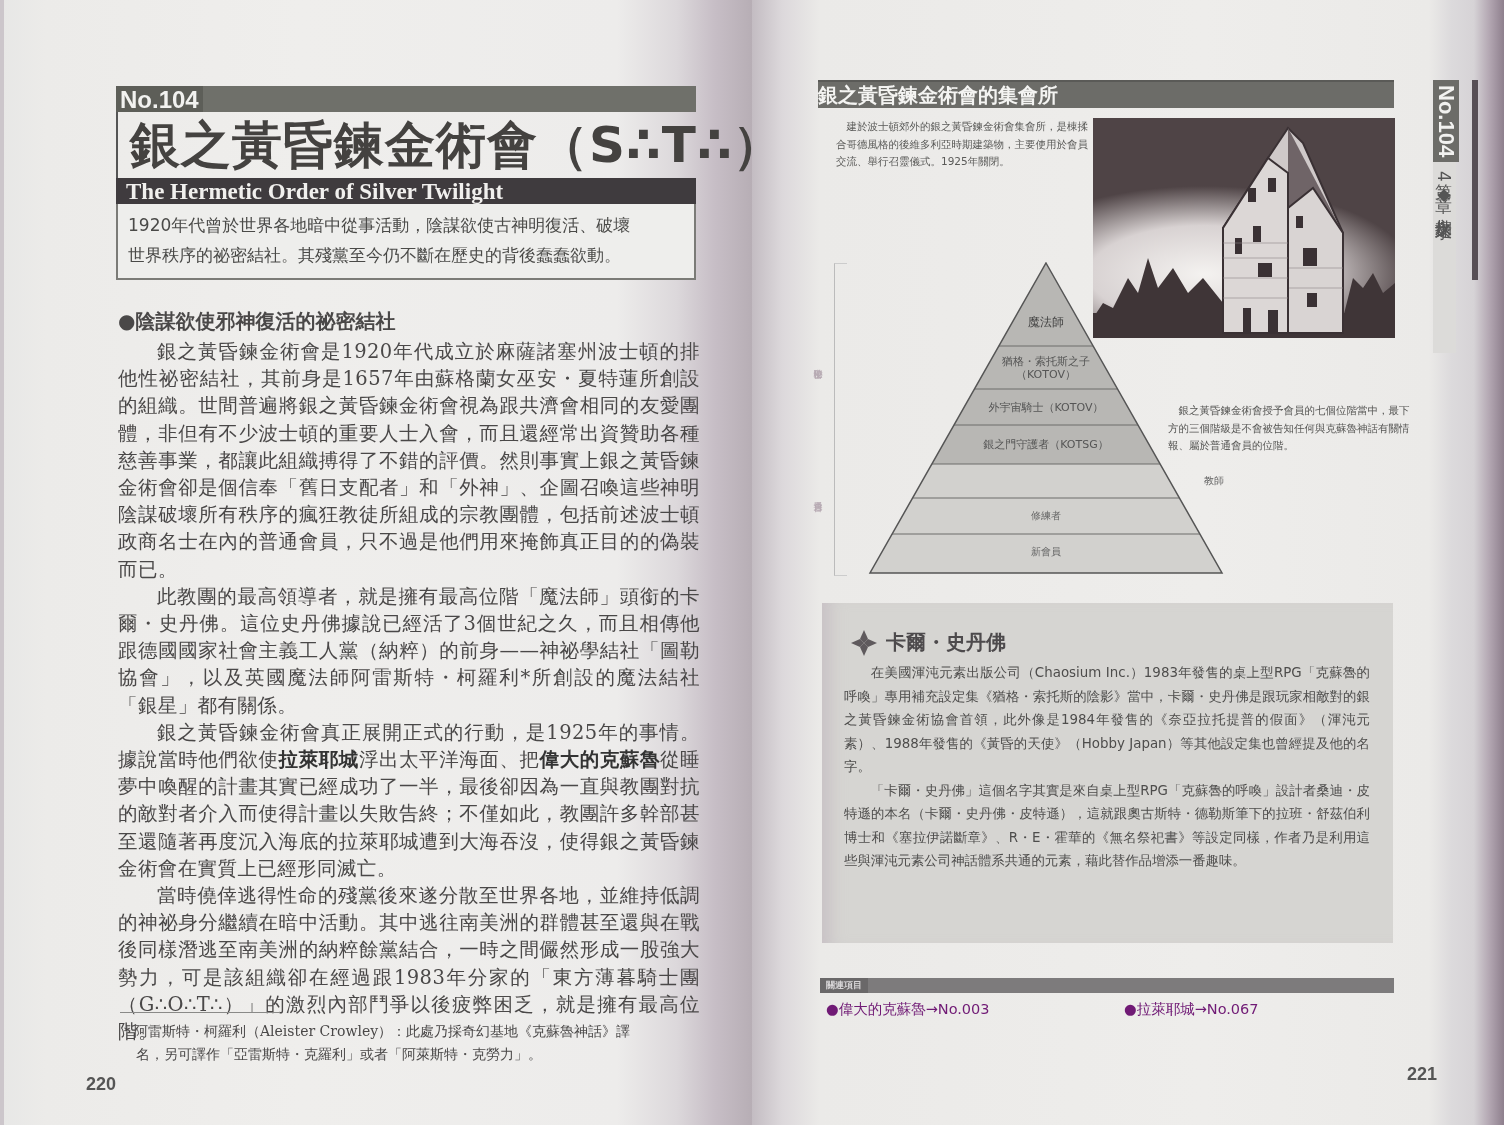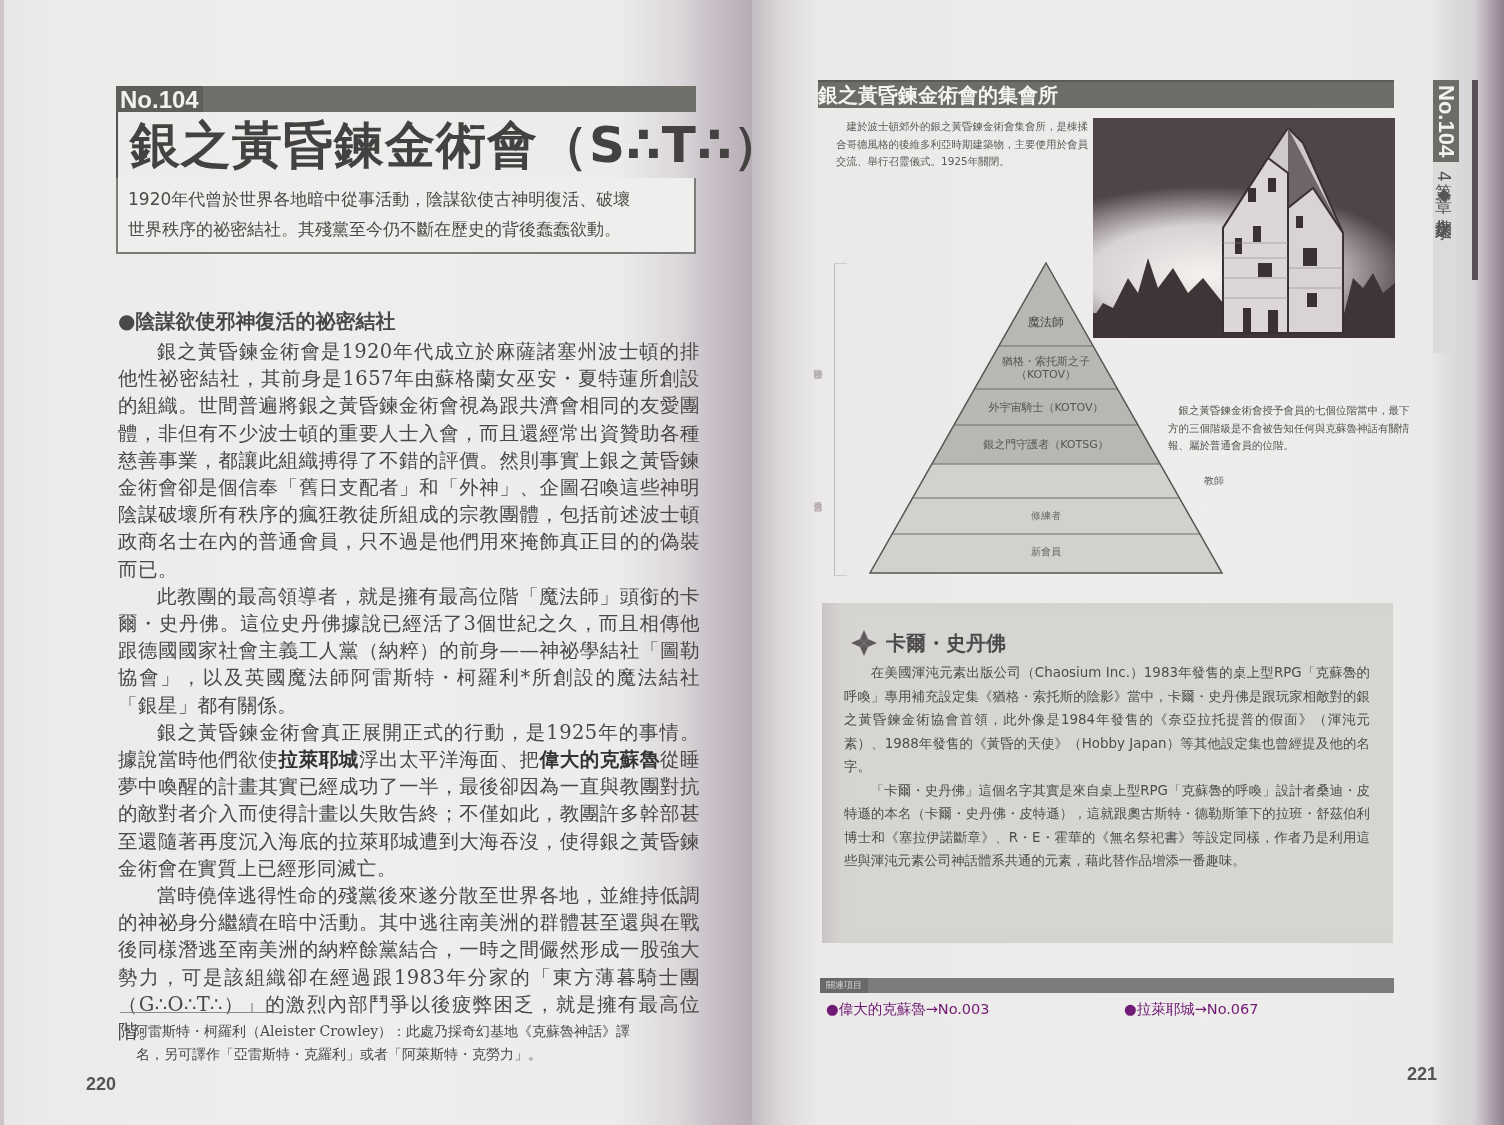--- a/index.html
+++ b/index.html
@@ -95,34 +95,34 @@
     position: absolute; left: 1168px; top: 402px; width: 250px;
     font-size: 10.5px; line-height: 17.5px; color: #555553; text-indent: 1em;
   }
   .info-box {
     position: absolute; left: 822px; top: 603px; width: 571px; height: 340px;
     background: #d6d5d2;
     box-shadow: inset 18px 0 16px -10px rgba(190,180,188,0.6);
   }
   .info-title {
     position: absolute; left: 28px; top: 26px; font-size: 20px; font-weight: bold; color: #4d4a4c;
-    display: flex; align-items: center; gap: 8px;
+    display: flex; gap: 8px;
   }
   .info-body {
     position: absolute; left: 22px; top: 58px; width: 526px;
     font-size: 13.4px; line-height: 23.5px; color: #4e4d4c; text-align: justify;
   }
   .info-body p { margin: 0; text-indent: 2em; }
   .related-bar {
     position: absolute; left: 820px; top: 978px; width: 574px; height: 15px;
     background: #7d7b7c;
   }
   .related-label {
     position: absolute; left: 0; top: 0; height: 15px; padding: 0 6px;
-    background: #6a6869; color: #d8d6d8; font-size: 9px; line-height: 15px; font-weight: normal;
+    background: #6a6869; color: #d8d6d8; font-size: 9px; line-height: 15px; font-weight: bold;
   }
   .related-item {
     position: absolute; top: 1000px; font-size: 14.5px; color: #701a75; white-space: nowrap;
   }
   .page-num-right {
     position: absolute; left: 1407px; top: 1064px;
     font-family: "Liberation Sans", sans-serif; font-weight: bold; font-size: 18px; color: #555;
   }
   .side-tab {
     position: absolute; left: 1433px; top: 80px; width: 38px;
@@ -143,20 +143,21 @@
 </style>
 </head>
 <body>
 
 <div class="page page-left">
   <div class="title-block">
     <div class="no-bar">
       <span class="no-label">No.104</span>
     </div>
     <div class="main-title">銀之黃昏鍊金術會（S∴T∴）</div>
+    <div class="en-bar">The Hermetic Order of Silver Twilight</div>
     <div class="summary-box">
       <div>1920年代曾於世界各地暗中從事活動，陰謀欲使古神明復活、破壞</div>
       <div>世界秩序的祕密結社。其殘黨至今仍不斷在歷史的背後蠢蠢欲動。</div>
     </div>
   </div>
 
   <div class="section-head">●陰謀欲使邪神復活的祕密結社</div>
 
   <div class="body-text">
     <p>銀之黃昏鍊金術會是1920年代成立於麻薩諸塞州波士頓的排他性祕密結社，其前身是1657年由蘇格蘭女巫安・夏特蓮所創設的組織。世間普遍將銀之黃昏鍊金術會視為跟共濟會相同的友愛團體，非但有不少波士頓的重要人士入會，而且還經常出資贊助各種慈善事業，都讓此組織搏得了不錯的評價。然則事實上銀之黃昏鍊金術會卻是個信奉「舊日支配者」和「外神」、企圖召喚這些神明陰謀破壞所有秩序的瘋狂教徒所組成的宗教團體，包括前述波士頓政商名士在內的普通會員，只不過是他們用來掩飾真正目的的偽裝而已。</p>

